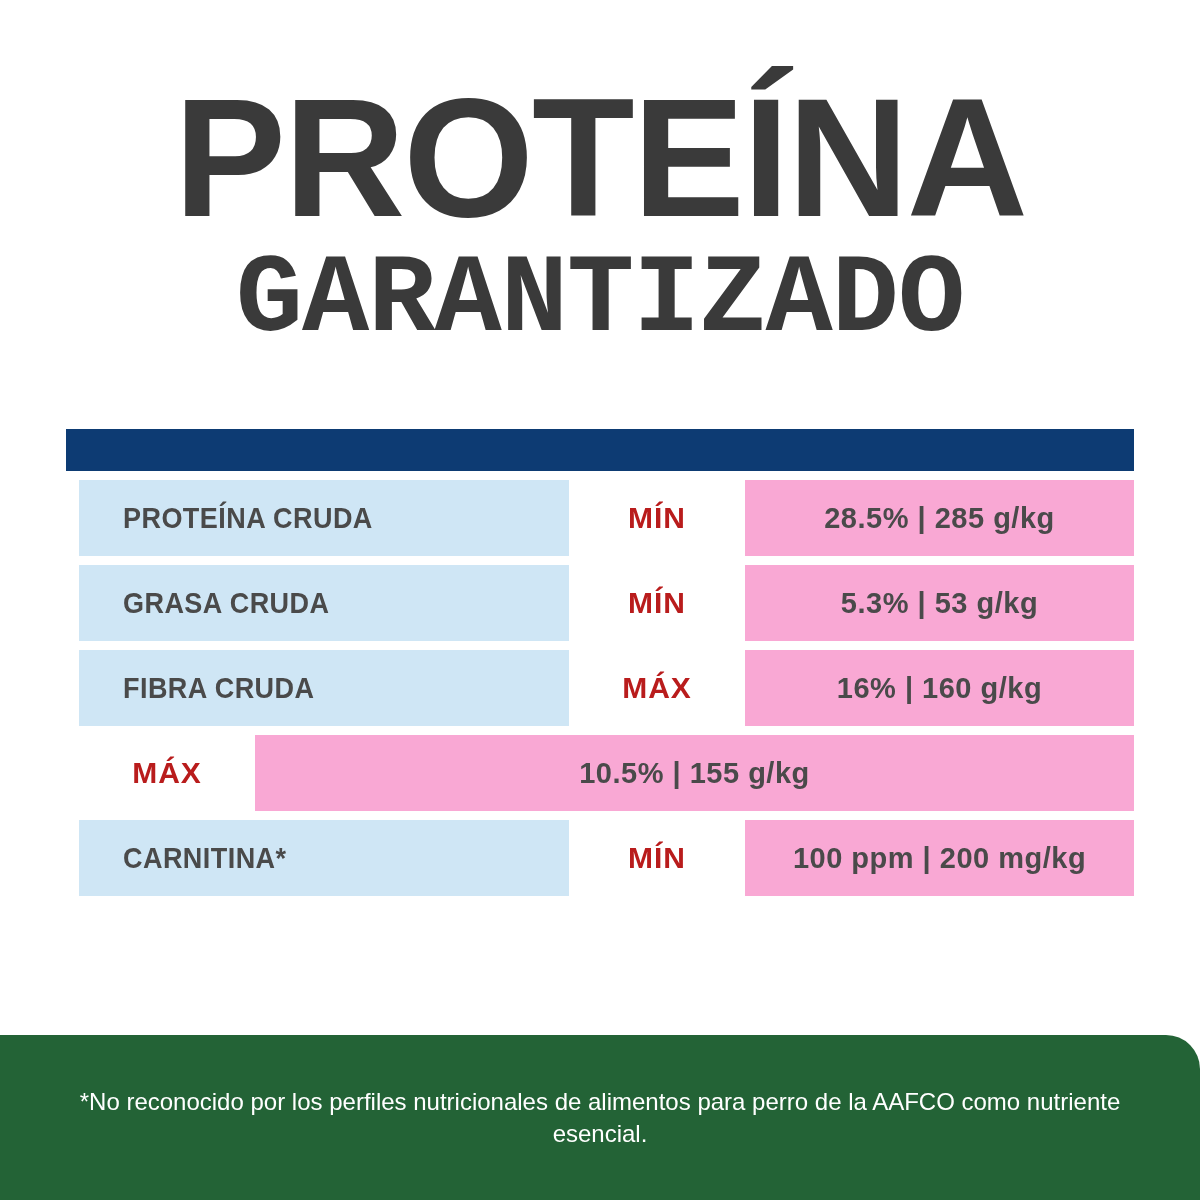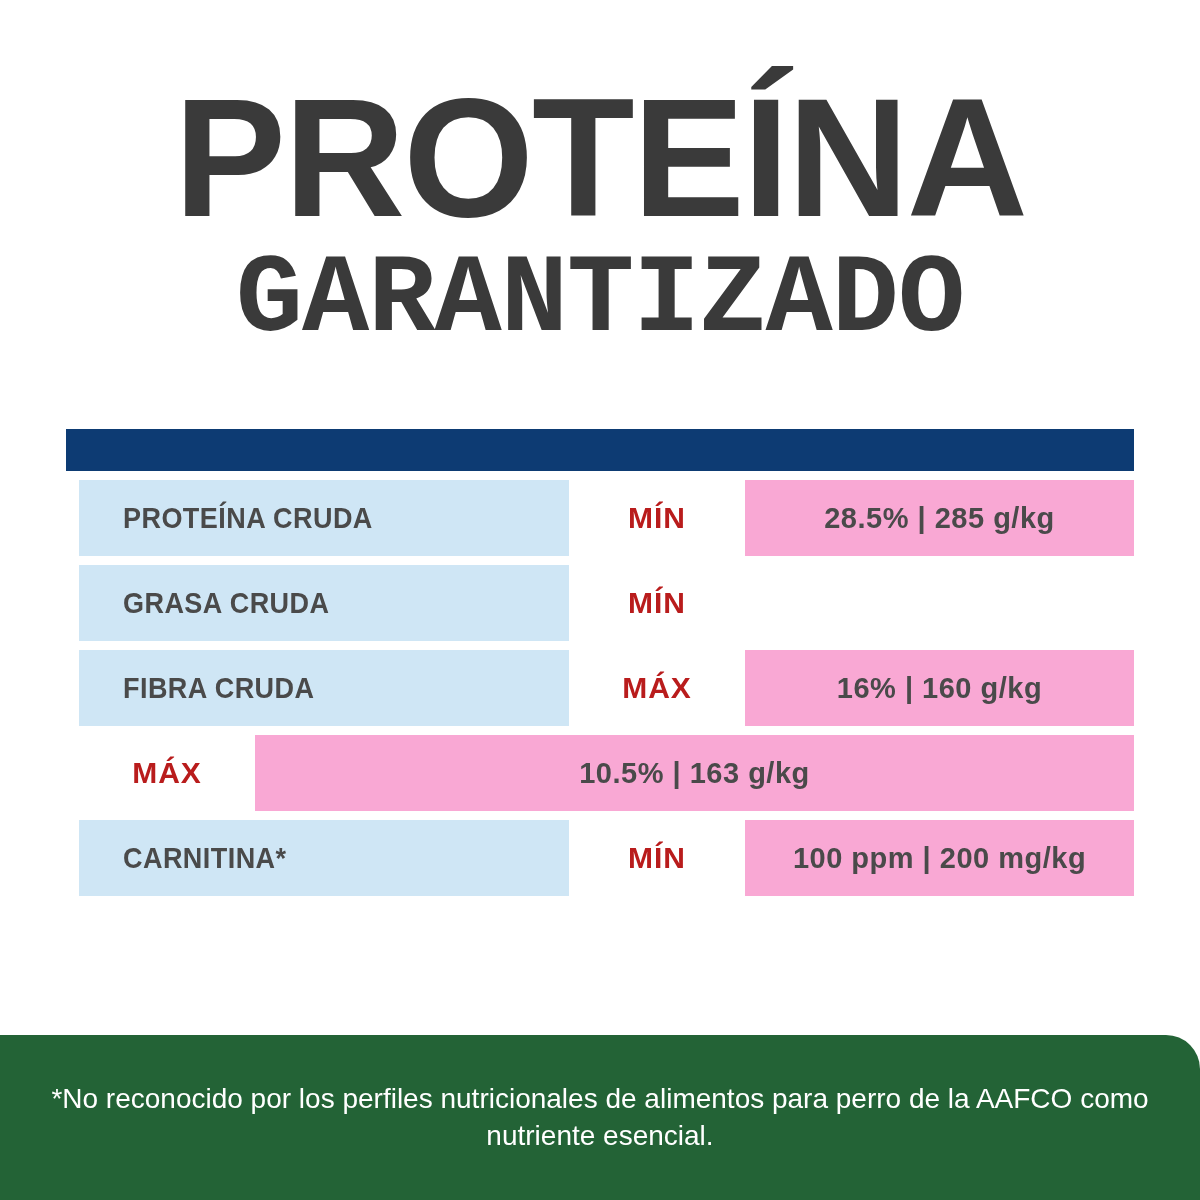--- a/index.html
+++ b/index.html
@@ -130,21 +130,21 @@
     display: flex;
     align-items: center;
     justify-content: center;
     box-sizing: border-box;
     padding: 0 48px;
   }
   .footnote-bar p {
     margin: 0;
     color: #ffffff;
     font-family: "Liberation Sans", sans-serif;
-    font-size: 28px;
+    font-size: 24px;
     font-weight: normal;
     text-align: center;
     line-height: 1.3;
   }
 </style>
 </head>
 <body>
 
 <div class="page">
 
@@ -168,40 +168,43 @@
       </div>
     </div>
 
     <div class="row">
       <div class="cell-name">
         <span>GRASA CRUDA</span>
       </div>
       <div class="cell-qual">
         <span>MÍN</span>
       </div>
+      <div class="cell-value">
+        <span>5.3% | 53 g/kg</span>
+      </div>
     </div>
 
     <div class="row">
       <div class="cell-name">
         <span>FIBRA CRUDA</span>
       </div>
       <div class="cell-qual">
         <span>MÁX</span>
       </div>
       <div class="cell-value">
         <span>16% | 160 g/kg</span>
       </div>
     </div>
 
     <div class="row">
       <div class="cell-qual">
         <span>MÁX</span>
       </div>
       <div class="cell-value">
-        <span>10.5% | 163 g/kg</span>
+        <span>10.5% | 155 g/kg</span>
       </div>
     </div>
 
     <div class="row">
       <div class="cell-name">
         <span>CARNITINA*</span>
       </div>
       <div class="cell-qual">
         <span>MÍN</span>
       </div>

